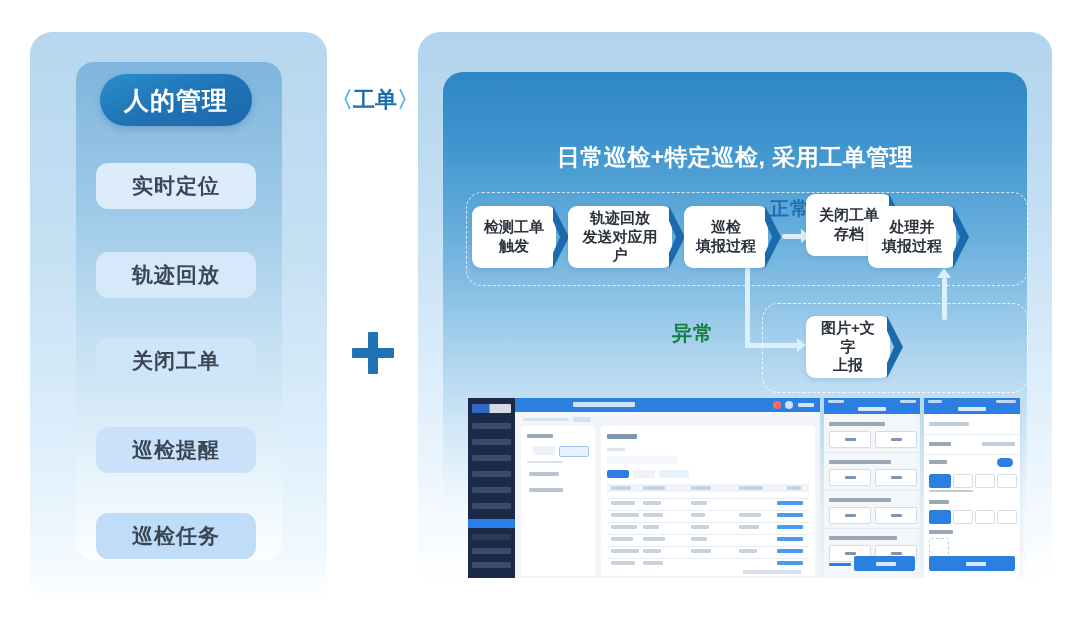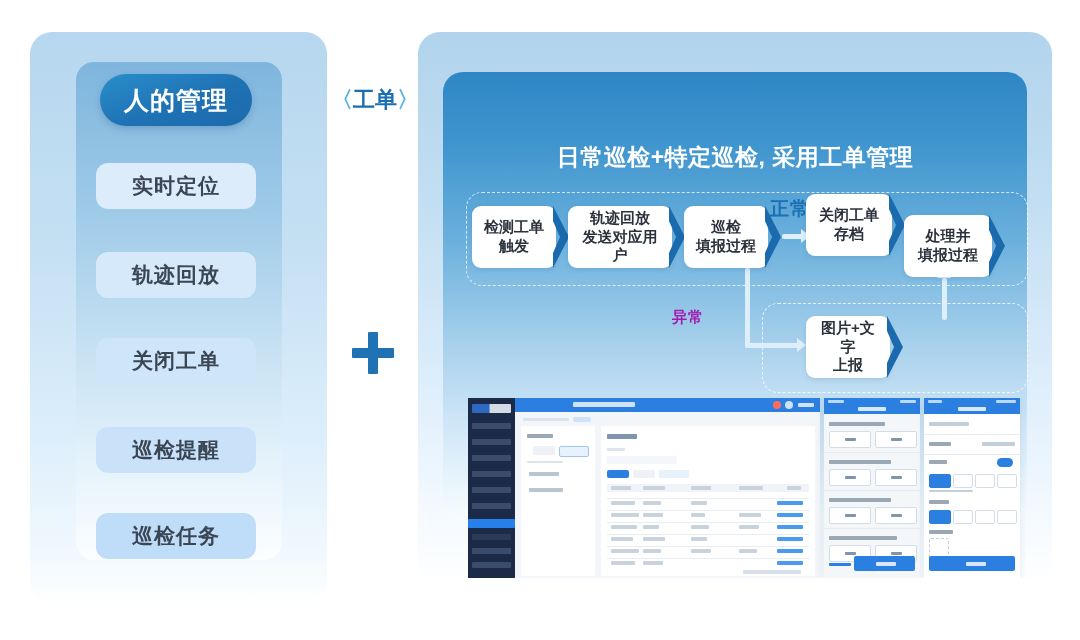--- a/index.html
+++ b/index.html
@@ -106,32 +106,32 @@
   .chev .tip{
     position:absolute;right:-15px;top:0;width:18px;height:62px;
   }
   .chev .tip svg{display:block;}
   .chev .lbl{position:relative;z-index:2;padding:0 8px;}
 
   .cb0{left:472px;top:206px;width:84px;}
   .cb1{left:568px;top:206px;width:104px;}
   .cb2{left:684px;top:206px;width:84px;}
   .cb3{left:806px;top:194px;width:86px;}
-  .cb4{left:904px;top:206px;width:88px;margin-top:9px;}
+  .cb4{left:868px;top:206px;width:88px;}
   .cb5{left:806px;top:316px;width:84px;}
   .cb6{left:902px;top:316px;width:84px;}
 
   
   .lbl-normal{
     position:absolute;left:770px;top:196px;
     font-size:19px;font-weight:bold;color:#1c6fb2;letter-spacing:1px;
   }
   .lbl-abnormal{
-    position:absolute;left:672px;top:308px;
-    font-size:15px;font-weight:bold;color:#a21caf;letter-spacing:1px;
+    position:absolute;left:672px;top:320px;
+    font-size:20px;font-weight:bold;color:#15803d;letter-spacing:1px;
   }
 
   
   .ln{position:absolute;background:#ddeffb;border-radius:2px;}
   .ln-normal{left:782px;top:234px;width:26px;height:5px;}
   .arrow-normal{
     position:absolute;left:801px;top:229px;
     width:0;height:0;border-left:9px solid #ddeffb;
     border-top:7px solid transparent;border-bottom:7px solid transparent;
   }

